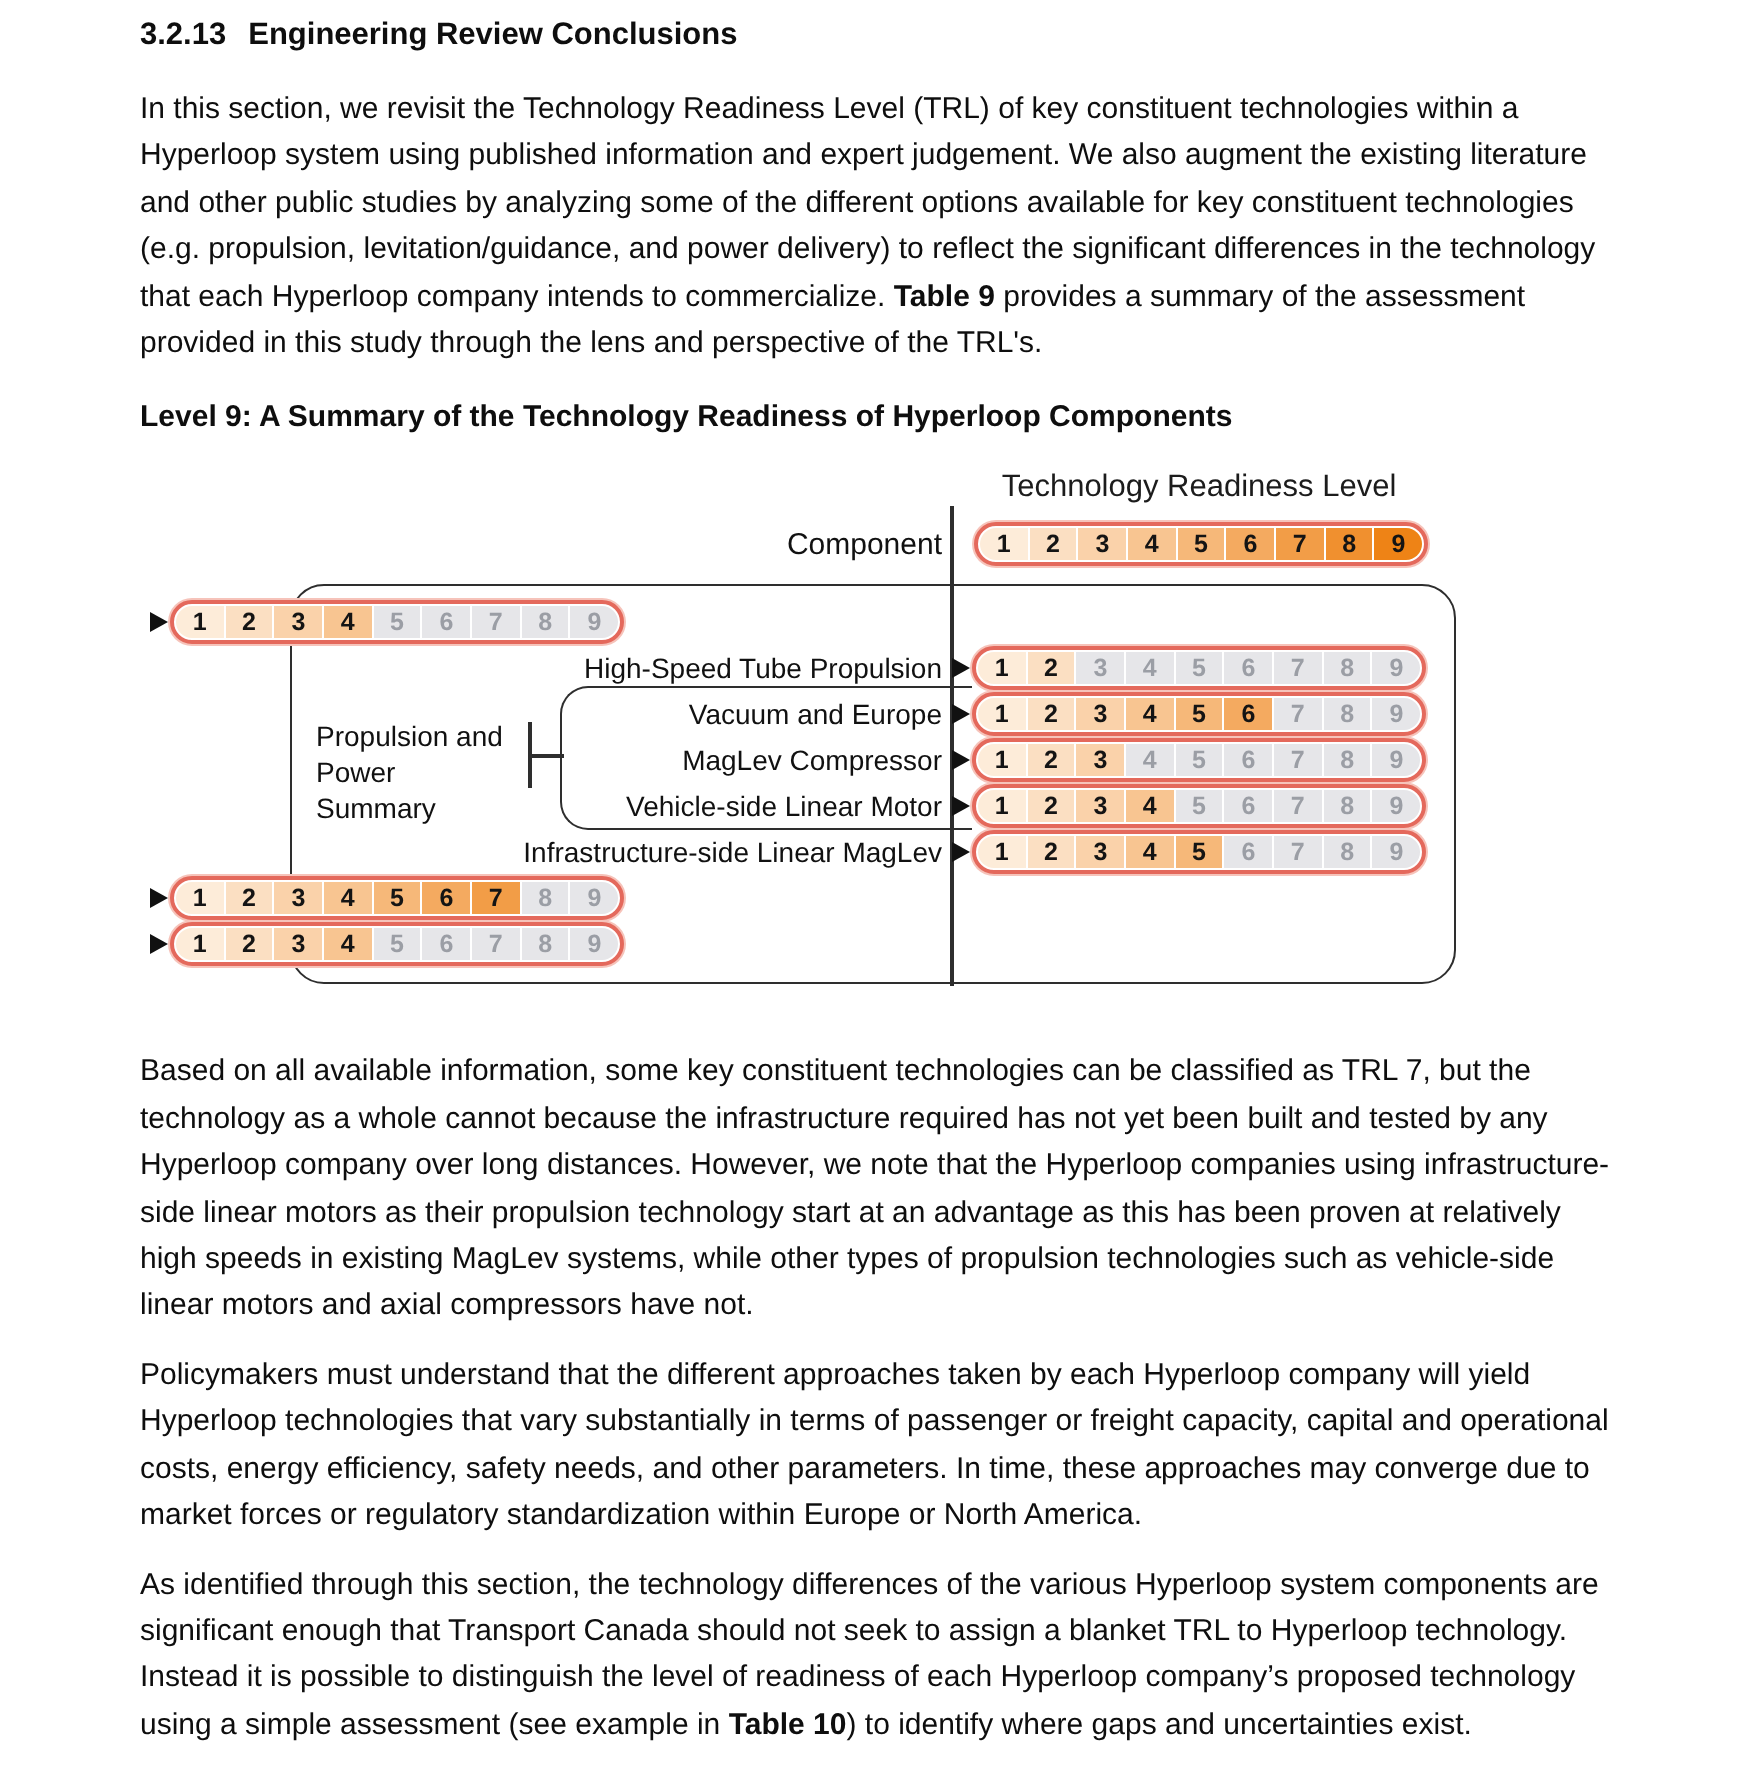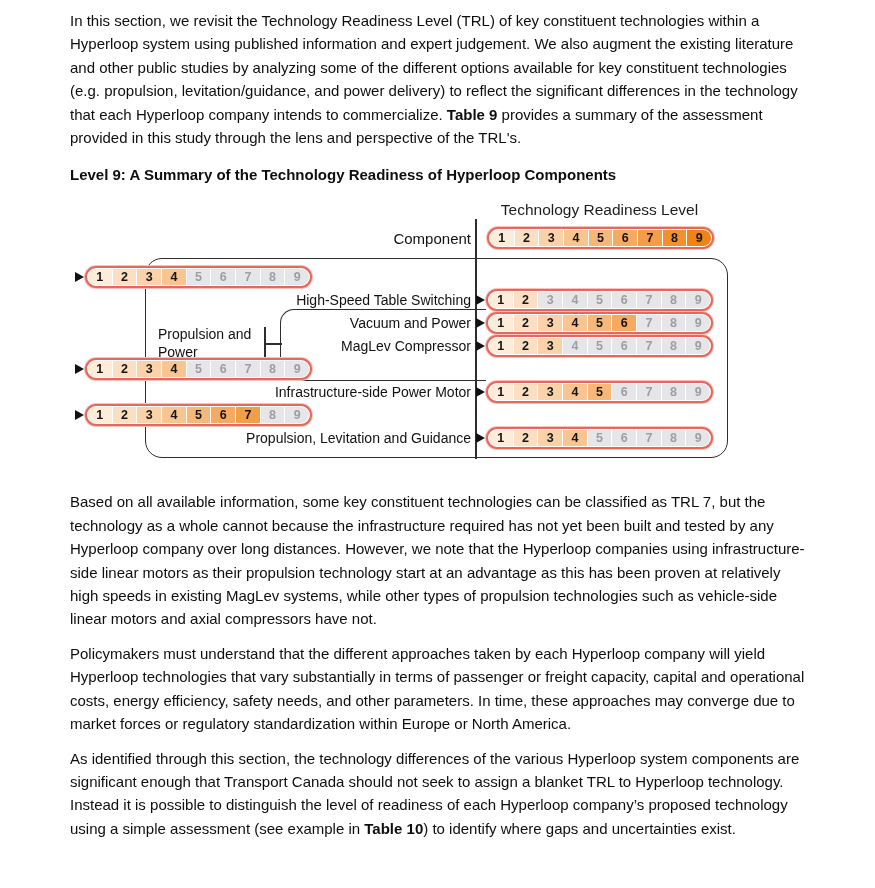--- a/index.html
+++ b/index.html
@@ -35,20 +35,21 @@
         background:#fff;box-shadow:0 0 0 1px #f6c3ba;padding:1px;margin-left:1px;flex:none;}
   .pill-inner{display:flex;gap:1px;height:100%;border-radius:9px;overflow:hidden;background:#fff;}
   .cell{flex:1 1 0;display:flex;align-items:center;justify-content:center;
         font-size:12.5px;font-weight:bold;}
 </style>
 </head>
 <body>
 
 <div class="page">
 
+  <h2 class="section-heading"><span class="num">3.2.13</span><span>Engineering Review Conclusions</span></h2>
 
   <p class="body-par"><span>In this section, we revisit the Technology Readiness Level (TRL) of key constituent technologies within a Hyperloop system using published information and expert judgement. We also augment the existing literature and other public studies by analyzing some of the different options available for key constituent technologies (e.g. propulsion, levitation/guidance, and power delivery) to reflect the significant differences in the technology that each Hyperloop company intends to commercialize. </span><b>Table 9</b><span> provides a summary of the assessment provided in this study through the lens and perspective of the TRL's.</span></p>
 
   <h3 class="table-caption">Level 9: A Summary of the Technology Readiness of Hyperloop Components</h3>
 
   <div class="diagram">
     <div class="abs component-label">Component</div>
     <div class="abs trl-title">Technology Readiness Level</div>
     <div class="abs spine"></div>
     <div class="abs component-pill-slot">
@@ -82,38 +83,38 @@
               <div class="cell" style="background: rgb(248, 197, 145); color: rgb(20, 20, 20);">4</div>
               <div class="cell" style="background: rgb(230, 230, 233); color: rgb(155, 158, 165);">5</div>
               <div class="cell" style="background: rgb(230, 230, 233); color: rgb(155, 158, 165);">6</div>
               <div class="cell" style="background: rgb(230, 230, 233); color: rgb(155, 158, 165);">7</div>
               <div class="cell" style="background: rgb(230, 230, 233); color: rgb(155, 158, 165);">8</div>
               <div class="cell" style="background: rgb(230, 230, 233); color: rgb(155, 158, 165);">9</div>
             </div>
           </div>
         </div>
         <div class="trl-row">
-          <div class="row-label">High-Speed Table Switching</div>
+          <div class="row-label">High-Speed Tube Propulsion</div>
           <div class="row-arrow"></div>
           <div class="pill" style="border-color: rgb(228, 105, 92);">
             <div class="pill-inner">
               <div class="cell" style="background: rgb(253, 236, 217); color: rgb(20, 20, 20);">1</div>
               <div class="cell" style="background: rgb(251, 223, 194); color: rgb(20, 20, 20);">2</div>
               <div class="cell" style="background: rgb(230, 230, 233); color: rgb(155, 158, 165);">3</div>
               <div class="cell" style="background: rgb(230, 230, 233); color: rgb(155, 158, 165);">4</div>
               <div class="cell" style="background: rgb(230, 230, 233); color: rgb(155, 158, 165);">5</div>
               <div class="cell" style="background: rgb(230, 230, 233); color: rgb(155, 158, 165);">6</div>
               <div class="cell" style="background: rgb(230, 230, 233); color: rgb(155, 158, 165);">7</div>
               <div class="cell" style="background: rgb(230, 230, 233); color: rgb(155, 158, 165);">8</div>
               <div class="cell" style="background: rgb(230, 230, 233); color: rgb(155, 158, 165);">9</div>
             </div>
           </div>
         </div>
         <div class="trl-row">
-          <div class="row-label">Vacuum and Power</div>
+          <div class="row-label">Vacuum and Europe</div>
           <div class="row-arrow"></div>
           <div class="pill" style="border-color: rgb(228, 105, 92);">
             <div class="pill-inner">
               <div class="cell" style="background: rgb(253, 236, 217); color: rgb(20, 20, 20);">1</div>
               <div class="cell" style="background: rgb(251, 223, 194); color: rgb(20, 20, 20);">2</div>
               <div class="cell" style="background: rgb(250, 210, 170); color: rgb(20, 20, 20);">3</div>
               <div class="cell" style="background: rgb(248, 197, 145); color: rgb(20, 20, 20);">4</div>
               <div class="cell" style="background: rgb(246, 184, 121); color: rgb(20, 20, 20);">5</div>
               <div class="cell" style="background: rgb(244, 170, 96); color: rgb(20, 20, 20);">6</div>
               <div class="cell" style="background: rgb(230, 230, 233); color: rgb(155, 158, 165);">7</div>
@@ -133,37 +134,38 @@
               <div class="cell" style="background: rgb(230, 230, 233); color: rgb(155, 158, 165);">4</div>
               <div class="cell" style="background: rgb(230, 230, 233); color: rgb(155, 158, 165);">5</div>
               <div class="cell" style="background: rgb(230, 230, 233); color: rgb(155, 158, 165);">6</div>
               <div class="cell" style="background: rgb(230, 230, 233); color: rgb(155, 158, 165);">7</div>
               <div class="cell" style="background: rgb(230, 230, 233); color: rgb(155, 158, 165);">8</div>
               <div class="cell" style="background: rgb(230, 230, 233); color: rgb(155, 158, 165);">9</div>
             </div>
           </div>
         </div>
         <div class="trl-row">
-          <div class="row-arrow"></div>
-          <div class="pill" style="border-color: rgb(228, 105, 92);">
-            <div class="pill-inner">
-              <div class="cell" style="background: rgb(253, 236, 217); color: rgb(20, 20, 20);">1</div>
-              <div class="cell" style="background: rgb(251, 223, 194); color: rgb(20, 20, 20);">2</div>
-              <div class="cell" style="background: rgb(250, 210, 170); color: rgb(20, 20, 20);">3</div>
-              <div class="cell" style="background: rgb(248, 197, 145); color: rgb(20, 20, 20);">4</div>
-              <div class="cell" style="background: rgb(230, 230, 233); color: rgb(155, 158, 165);">5</div>
-              <div class="cell" style="background: rgb(230, 230, 233); color: rgb(155, 158, 165);">6</div>
-              <div class="cell" style="background: rgb(230, 230, 233); color: rgb(155, 158, 165);">7</div>
-              <div class="cell" style="background: rgb(230, 230, 233); color: rgb(155, 158, 165);">8</div>
-              <div class="cell" style="background: rgb(230, 230, 233); color: rgb(155, 158, 165);">9</div>
-            </div>
-          </div>
-        </div>
-        <div class="trl-row">
-          <div class="row-label">Infrastructure-side Power Motor</div>
+          <div class="row-label">Vehicle-side Linear Motor</div>
+          <div class="row-arrow"></div>
+          <div class="pill" style="border-color: rgb(228, 105, 92);">
+            <div class="pill-inner">
+              <div class="cell" style="background: rgb(253, 236, 217); color: rgb(20, 20, 20);">1</div>
+              <div class="cell" style="background: rgb(251, 223, 194); color: rgb(20, 20, 20);">2</div>
+              <div class="cell" style="background: rgb(250, 210, 170); color: rgb(20, 20, 20);">3</div>
+              <div class="cell" style="background: rgb(248, 197, 145); color: rgb(20, 20, 20);">4</div>
+              <div class="cell" style="background: rgb(230, 230, 233); color: rgb(155, 158, 165);">5</div>
+              <div class="cell" style="background: rgb(230, 230, 233); color: rgb(155, 158, 165);">6</div>
+              <div class="cell" style="background: rgb(230, 230, 233); color: rgb(155, 158, 165);">7</div>
+              <div class="cell" style="background: rgb(230, 230, 233); color: rgb(155, 158, 165);">8</div>
+              <div class="cell" style="background: rgb(230, 230, 233); color: rgb(155, 158, 165);">9</div>
+            </div>
+          </div>
+        </div>
+        <div class="trl-row">
+          <div class="row-label">Infrastructure-side Linear MagLev</div>
           <div class="row-arrow"></div>
           <div class="pill" style="border-color: rgb(228, 105, 92);">
             <div class="pill-inner">
               <div class="cell" style="background: rgb(253, 236, 217); color: rgb(20, 20, 20);">1</div>
               <div class="cell" style="background: rgb(251, 223, 194); color: rgb(20, 20, 20);">2</div>
               <div class="cell" style="background: rgb(250, 210, 170); color: rgb(20, 20, 20);">3</div>
               <div class="cell" style="background: rgb(248, 197, 145); color: rgb(20, 20, 20);">4</div>
               <div class="cell" style="background: rgb(246, 184, 121); color: rgb(20, 20, 20);">5</div>
               <div class="cell" style="background: rgb(230, 230, 233); color: rgb(155, 158, 165);">6</div>
               <div class="cell" style="background: rgb(230, 230, 233); color: rgb(155, 158, 165);">7</div>
@@ -182,21 +184,20 @@
               <div class="cell" style="background: rgb(248, 197, 145); color: rgb(20, 20, 20);">4</div>
               <div class="cell" style="background: rgb(246, 184, 121); color: rgb(20, 20, 20);">5</div>
               <div class="cell" style="background: rgb(244, 170, 96); color: rgb(20, 20, 20);">6</div>
               <div class="cell" style="background: rgb(242, 157, 71); color: rgb(20, 20, 20);">7</div>
               <div class="cell" style="background: rgb(230, 230, 233); color: rgb(155, 158, 165);">8</div>
               <div class="cell" style="background: rgb(230, 230, 233); color: rgb(155, 158, 165);">9</div>
             </div>
           </div>
         </div>
         <div class="trl-row">
-          <div class="row-label">Propulsion, Levitation and Guidance</div>
           <div class="row-arrow"></div>
           <div class="pill" style="border-color: rgb(228, 105, 92);">
             <div class="pill-inner">
               <div class="cell" style="background: rgb(253, 236, 217); color: rgb(20, 20, 20);">1</div>
               <div class="cell" style="background: rgb(251, 223, 194); color: rgb(20, 20, 20);">2</div>
               <div class="cell" style="background: rgb(250, 210, 170); color: rgb(20, 20, 20);">3</div>
               <div class="cell" style="background: rgb(248, 197, 145); color: rgb(20, 20, 20);">4</div>
               <div class="cell" style="background: rgb(230, 230, 233); color: rgb(155, 158, 165);">5</div>
               <div class="cell" style="background: rgb(230, 230, 233); color: rgb(155, 158, 165);">6</div>
               <div class="cell" style="background: rgb(230, 230, 233); color: rgb(155, 158, 165);">7</div>

